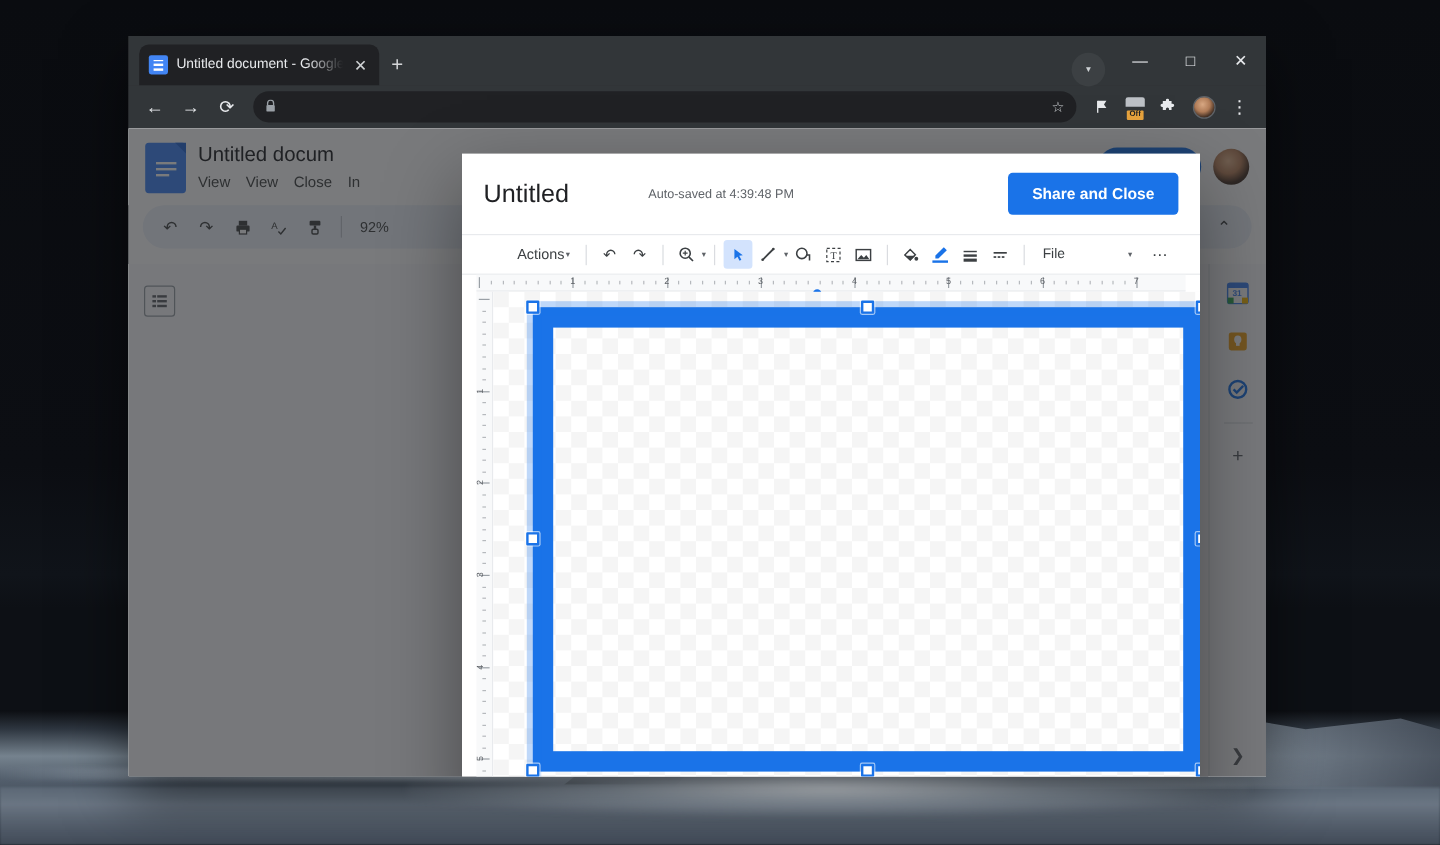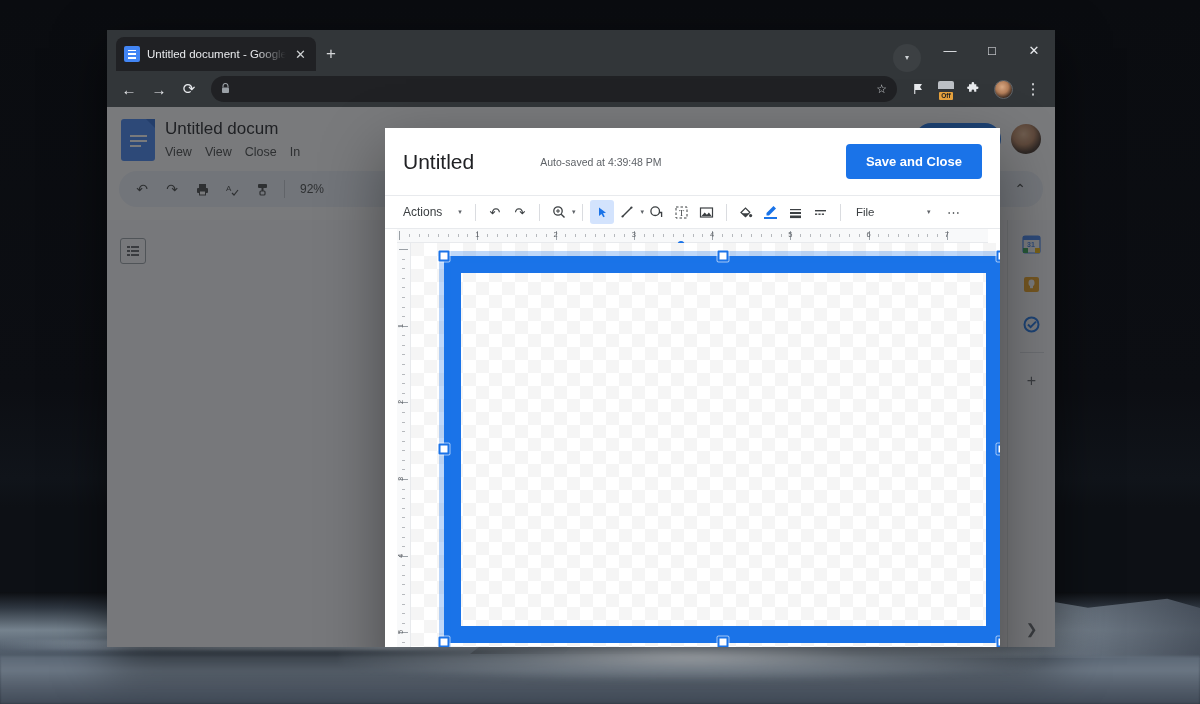--- a/index.html
+++ b/index.html
@@ -171,21 +171,21 @@
   .dlg-title { font-size: 21px; color: #202124; font-weight: 400; }
   .dlg-autosave { font-size: 10.5px; color: #5f6368; margin-left: 66px; }
   .save-close {
     margin-left: auto; background: #1a73e8; color: #fff; font-size: 13px; font-weight: 600;
     border-radius: 4px; height: 35px; padding: 0 20px; display: flex; align-items: center;
   }
   .dlg-toolbar {
     height: 34px; border-top: 1px solid #e8eaed; border-bottom: 1px solid #e8eaed;
     display: flex; align-items: center; padding: 0 12px; gap: 1px;
   }
-  .dw-actions { font-size: 12px; color: #3c4043; padding: 0 6px; display: flex; align-items: center; gap: 16px; }
+  .dw-actions { font-size: 12px; color: #3c4043; padding: 0 6px; display: flex; align-items: center; gap: 1px; margin-left: 28px; }
   .dw-btn { width: 24px; height: 24px; display: flex; align-items: center; justify-content: center; color: #3c4043; font-size: 13px; border-radius: 3px;}
   .dw-btn.active { background: #d3e3fd; }
   .dw-sep { width: 1px; height: 17px; background: #dadce0; margin: 0 6px; }
   .caret { font-size: 7px; color: #5f6368; }
   .font-name { font-size: 11.5px; color: #3c4043; padding: 0 8px; width: 78px; }
   .font-caret { font-size: 7px; color: #5f6368; padding-right: 10px; }
 
   .dlg-ruler-h {
     height: 14px; background: #f8f9fa; border-bottom: 1px solid #e8eaed; position: relative;
     margin-left: 12px; margin-right: 12px;
@@ -416,21 +416,21 @@
     </div>
   </div>
 
   <div id="scrim"></div>
 
   <div id="drawing-modal">
 
     <div class="dlg-head">
       <span class="dlg-title">Untitled</span>
       <span class="dlg-autosave">Auto-saved at 4:39:48 PM</span>
-      <span class="save-close">Save and Close</span>
+      <span class="save-close">Share and Close</span>
     </div>
 
     <div class="dlg-toolbar">
       <span class="dw-actions">
         <span>Actions</span>
         <span class="caret">▾</span>
       </span>
       <span class="dw-sep"></span>
       <span class="dw-btn">↶</span>
       <span class="dw-btn">↷</span>

